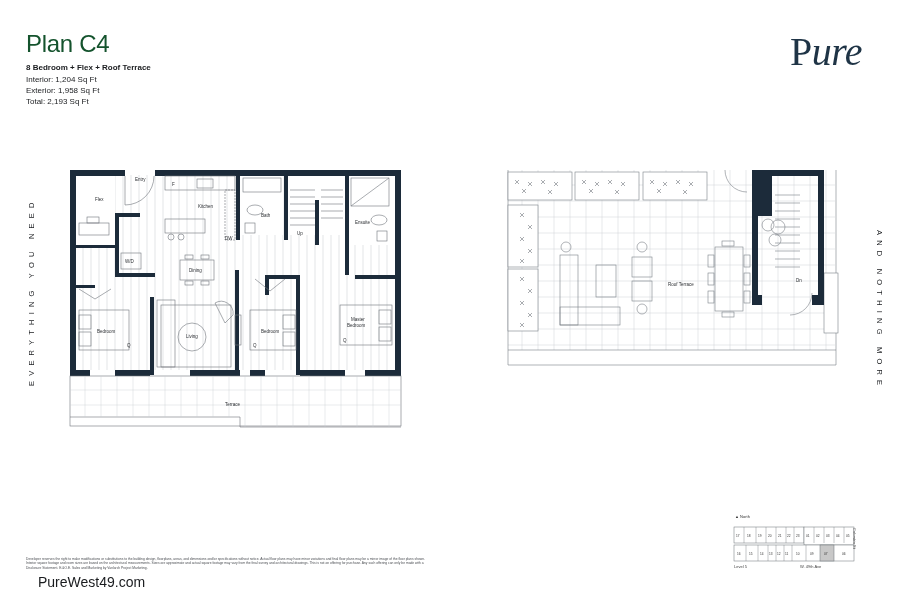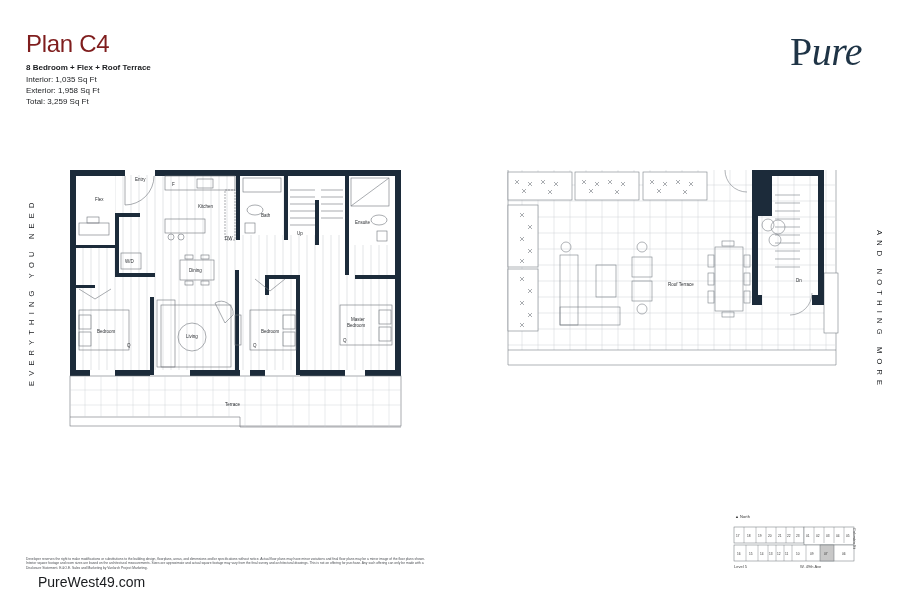--- a/index.html
+++ b/index.html
@@ -1,19 +1,19 @@
 <!DOCTYPE html>
 <html><head>
   <meta charset="utf-8">
   <style>
     * { box-sizing: border-box; margin: 0; padding: 0; }
     html, body { width: 910px; height: 606px; background: #ffffff; overflow: hidden; }
     body { position: relative; font-family: "Liberation Sans", sans-serif; color: #1b1e22; }
 
-    .plan-title { position: absolute; left: 26px; top: 30px; font-size: 24px; font-weight: 400; letter-spacing: -0.3px; color: #7f1d1d; }
+    .plan-title { position: absolute; left: 26px; top: 30px; font-size: 24px; font-weight: 400; letter-spacing: -0.3px; color: #14532d; }
     .plan-sub { position: absolute; left: 26px; top: 63px; font-size: 8px; font-weight: 700; color: #1a1c1f; }
     .plan-spec { position: absolute; left: 26px; font-size: 8px; color: #1a1c1f; }
 
     .brand { position: absolute; left: 790px; top: 28px; font-family: "Liberation Serif", serif; font-size: 40px; color: #1f3446; letter-spacing: -0.5px; }
     .brand i { }
 
     .side-left { position: absolute; left: 27px; top: 386px; transform-origin: 0 0; transform: rotate(-90deg); font-size: 7.5px; letter-spacing: 5.2px; white-space: nowrap; color: #1a1c1f; }
     .side-right { position: absolute; left: 884px; top: 230px; transform-origin: 0 0; transform: rotate(90deg); font-size: 7.5px; letter-spacing: 5.2px; white-space: nowrap; color: #1a1c1f; }
 
     .website { position: absolute; left: 26px; top: 574px; font-size: 14px; color: #1a1c1f; padding-left: 12px; }
@@ -26,23 +26,23 @@
     .key-north { position: absolute; left: 735px; top: 514px; font-size: 4px; color: #333; }
     .key-level { position: absolute; left: 734px; top: 564px; font-size: 4px; color: #444; }
     .key-ave { position: absolute; left: 800px; top: 564px; font-size: 4px; color: #444; }
     .key-col { position: absolute; left: 856px; top: 528px; transform-origin: 0 0; transform: rotate(90deg); font-size: 3.8px; color: #444; white-space: nowrap; }
   </style>
 </head>
 <body>
 
 <div class="plan-title">Plan C4</div>
 <div class="plan-sub">8 Bedroom + Flex + Roof Terrace</div>
-<div class="plan-spec" style="top:75px">Interior: 1,035 Sq Ft</div>
+<div class="plan-spec" style="top:75px">Interior: 1,204 Sq Ft</div>
 <div class="plan-spec" style="top:86px">Exterior: 1,958 Sq Ft</div>
-<div class="plan-spec" style="top:97px">Total: 3,259 Sq Ft</div>
+<div class="plan-spec" style="top:97px">Total: 2,193 Sq Ft</div>
 
 <div class="brand"><span>P</span><i>ure</i></div>
 
 <div class="side-left">EVERYTHING YOU NEED</div>
 <div class="side-right">AND NOTHING MORE</div>
 
 <svg class="plan" style="left:65px;top:165px" width="350" height="300" viewBox="0 0 350 300">
   <g fill="none" stroke="#b9bdc2" stroke-width="0.4">
 
     <path d="M10 10 V205 M18 10 V205 M26 10 V205 M34 10 V205 M42 10 V205 M50 10 V205 M58 10 V205 M66 10 V205 M74 10 V205 M82 10 V205 M90 10 V205 M98 10 V205 M106 10 V205 M114 10 V205 M122 10 V205 M130 10 V205 M138 10 V205 M146 10 V205 M154 10 V205 M162 10 V205 M170 10 V205 M178 10 V205 M186 10 V205 M194 10 V205 M202 10 V205 M210 10 V205 M218 10 V205 M226 10 V205 M234 10 V205 M242 10 V205 M250 10 V205 M258 10 V205 M266 10 V205 M274 10 V205 M282 10 V205 M290 10 V205 M298 10 V205 M306 10 V205 M314 10 V205 M322 10 V205"></path>

